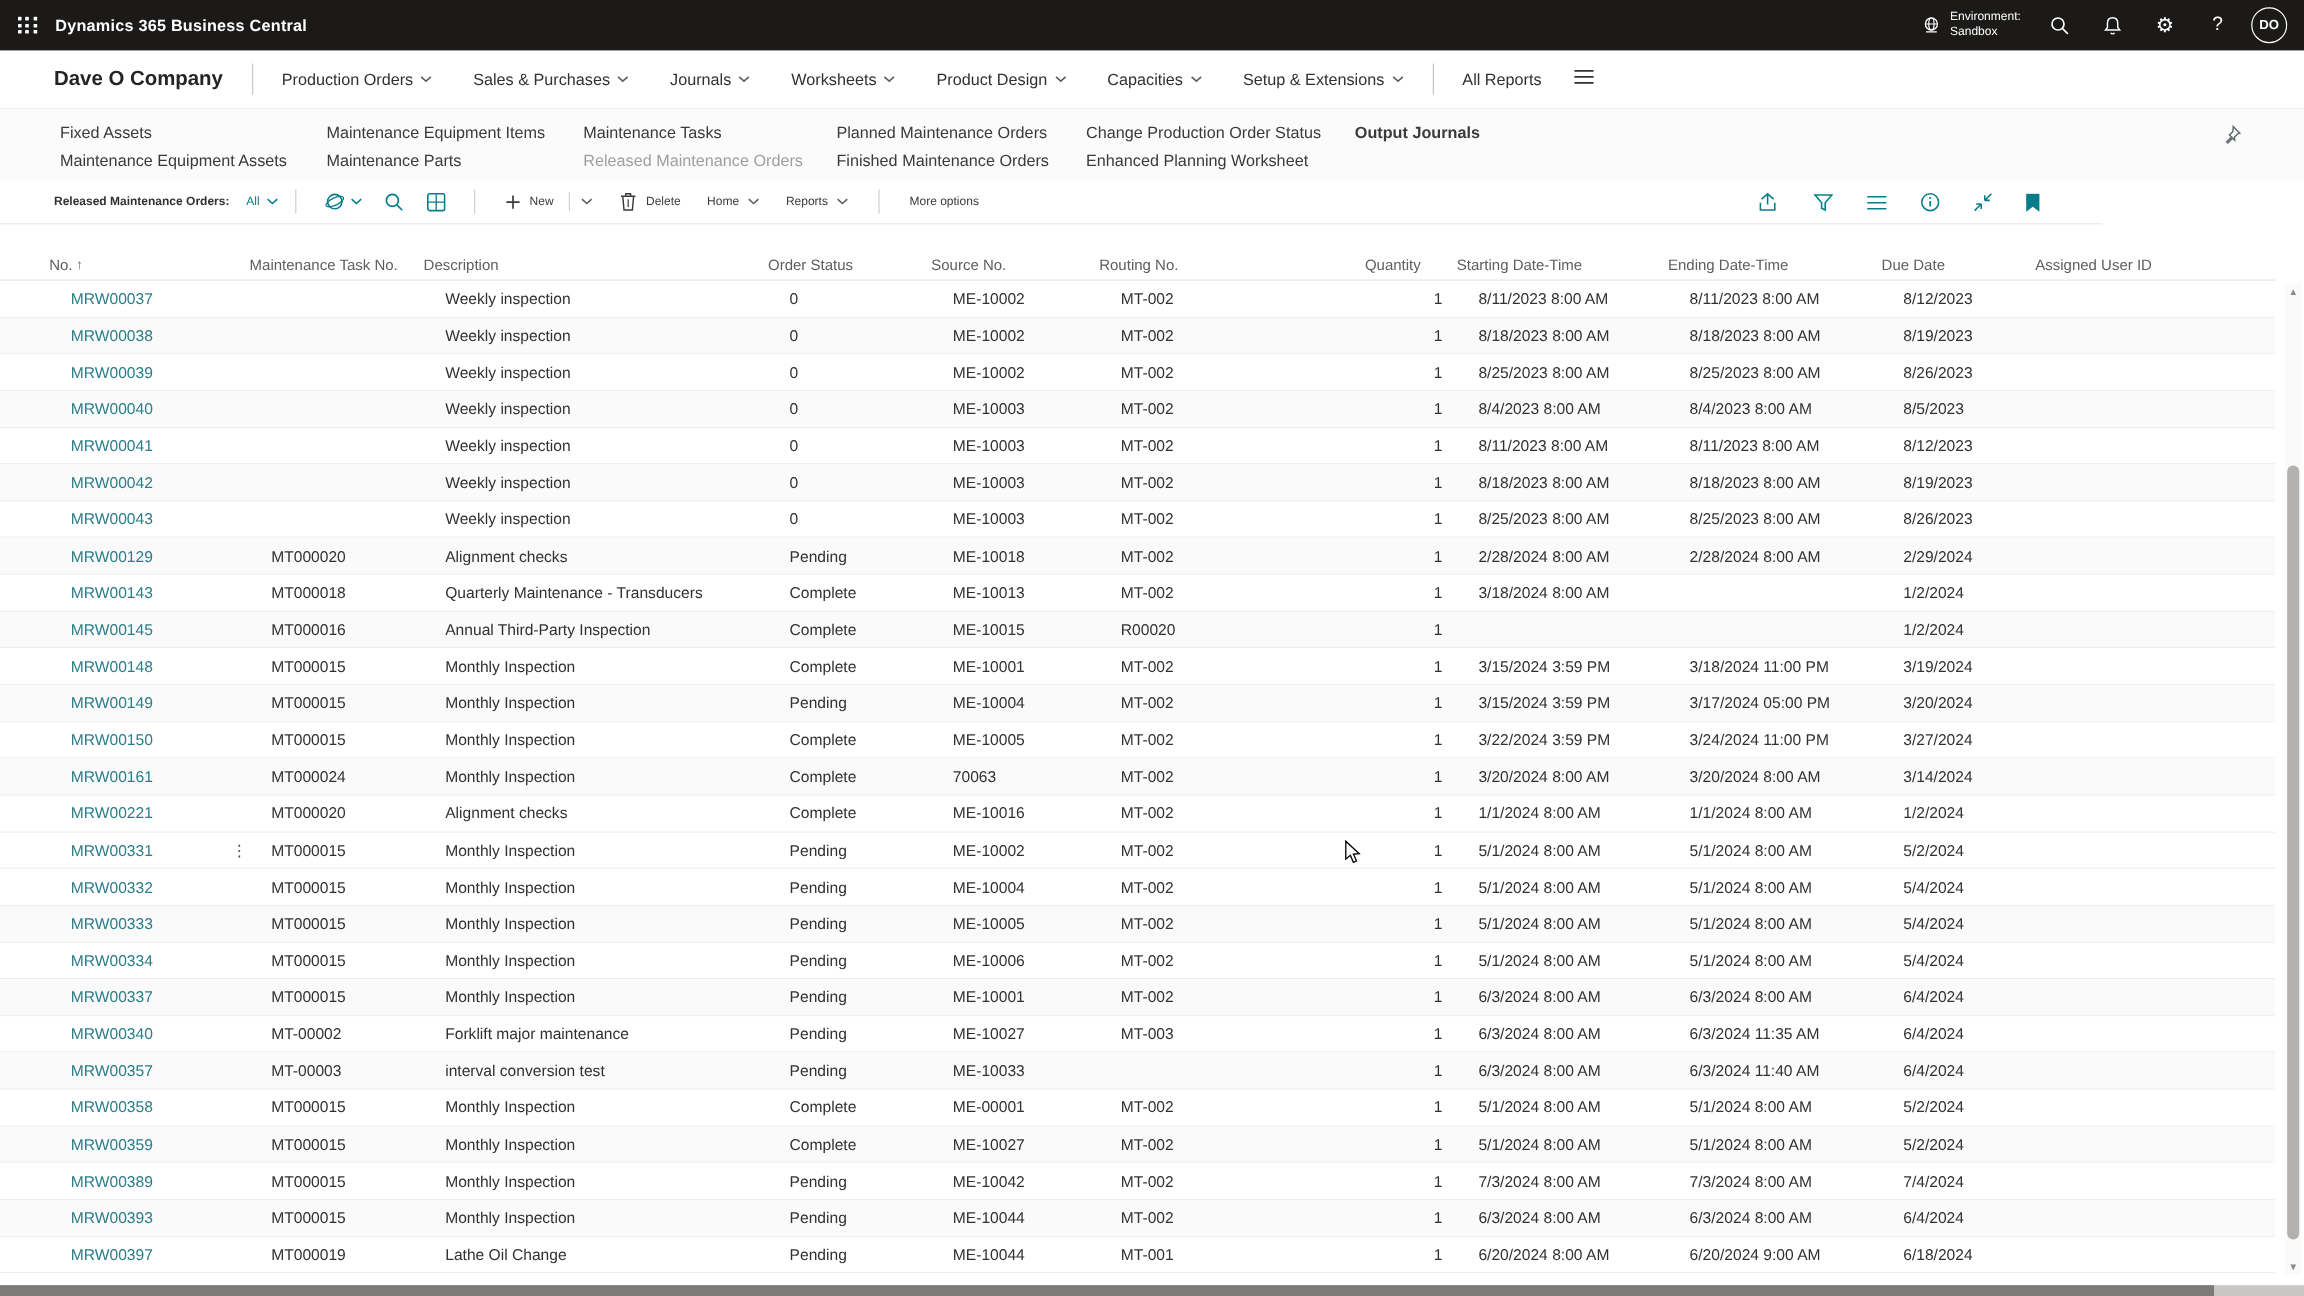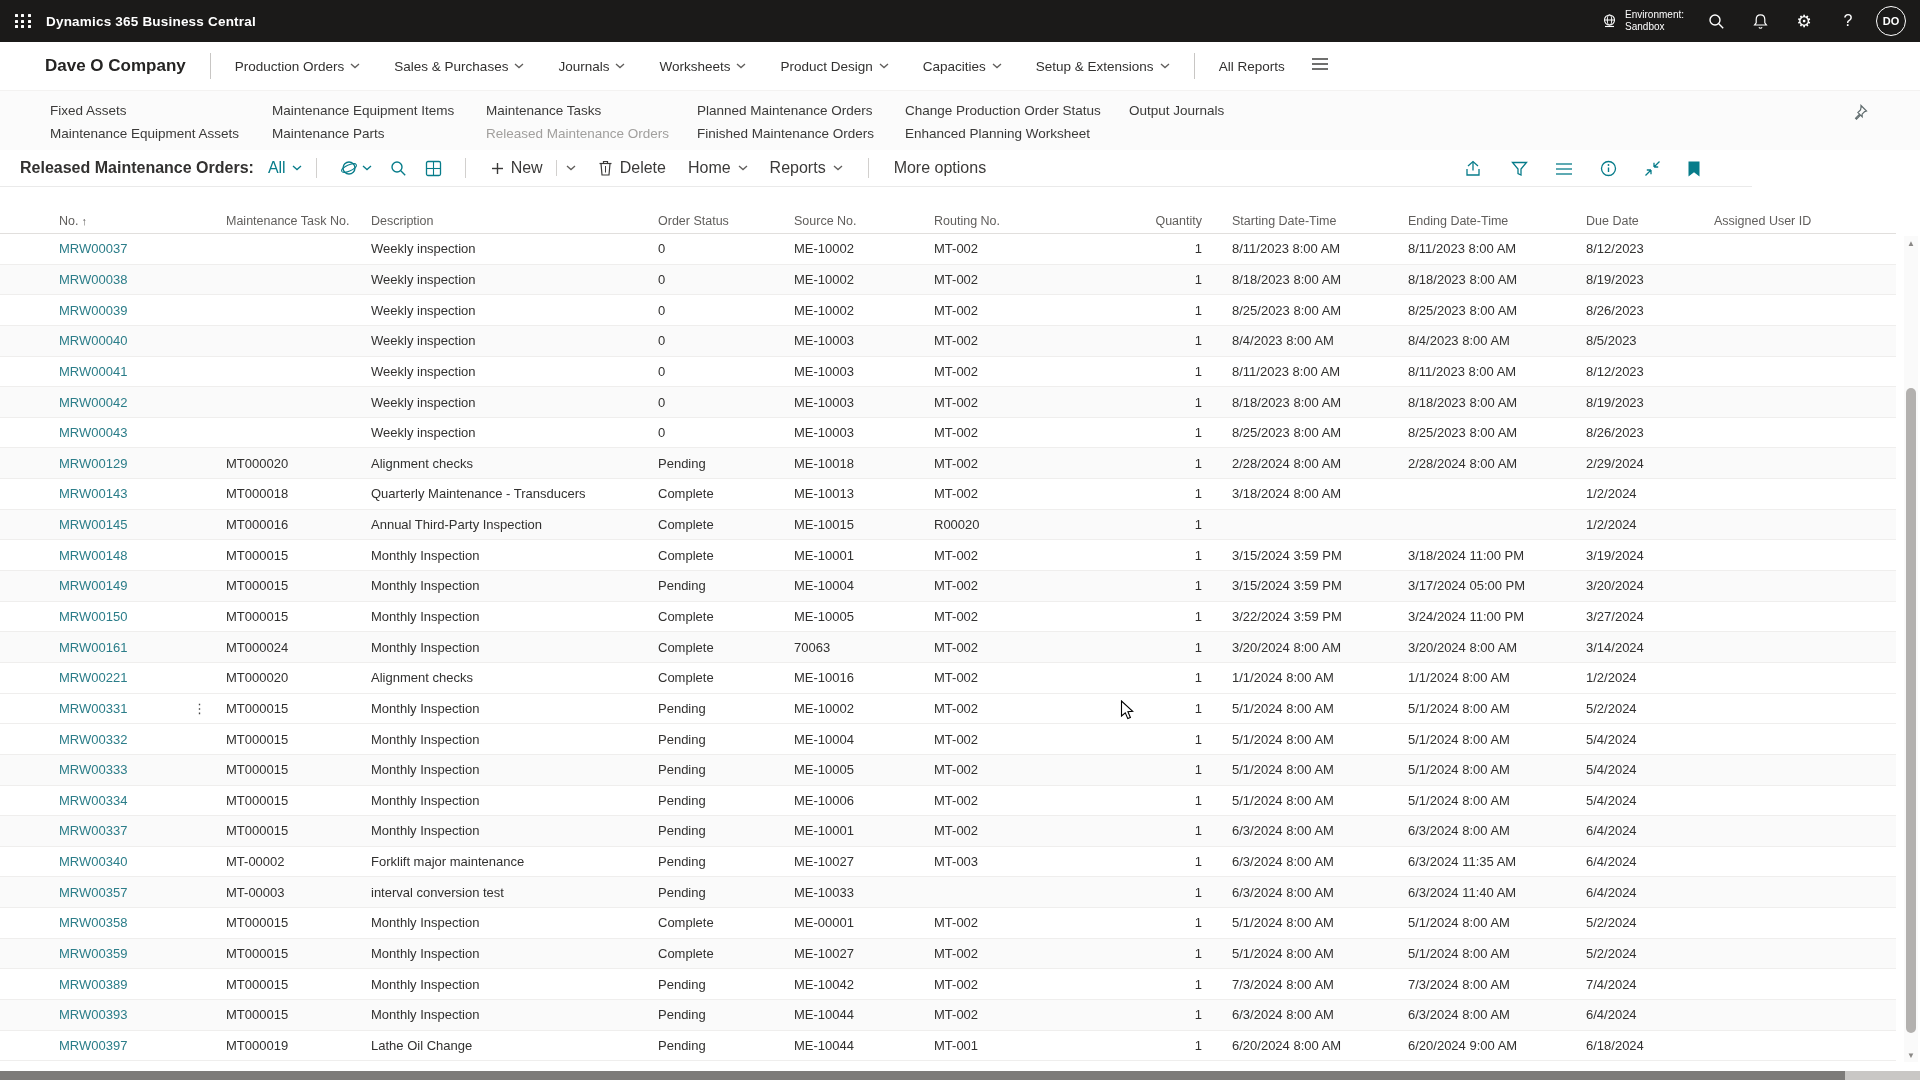--- a/index.html
+++ b/index.html
@@ -38,33 +38,33 @@
   
   .subnav { position:absolute; top:90px; left:0; width:1920px; height:60px; background:#fbfbfb;
     border-top:1px solid #f3f2f1; padding:8px 0 0 50px; display:flex; }
   .subnav-col { display:flex; flex-direction:column; }
   .subnav-link { font-size:13.5px; line-height:23px; color:#3b3a39; cursor:pointer; white-space:nowrap; }
   .subnav-link.current { color:#a19f9d; cursor:default; }
   .pin-btn { position:absolute; right:52px; top:14px; cursor:pointer; }
 
   
   .actionbar { position:absolute; top:150px; left:0; width:1752px; height:37px; background:#fff;
-    display:flex; align-items:center; padding-left:20px; border-bottom:1px solid #eaeaea; font-size:16px; }
+    display:flex; align-items:center; padding-left:45px; border-bottom:1px solid #eaeaea; font-size:10px; }
   .ab-label { font-weight:600; color:#323130; white-space:nowrap; }
   .ab-filter { display:flex; align-items:center; gap:6px; color:#077c8a; margin-left:14px; cursor:pointer; font-weight:400; }
   .ab-div { width:1px; height:20px; background:#d2d0ce; margin:0 14px; }
   .ab-icon { display:flex; align-items:center; gap:4px; padding:0 9px; cursor:pointer; height:30px; }
   .ab-cmd { display:flex; align-items:center; gap:7px; padding:0 11px; cursor:pointer; color:#3b3a39; height:30px; white-space:nowrap; }
   .split-bar { width:1px; height:16px; background:#d2d0ce; margin:0 2px 0 6px; }
   .ab-right { position:absolute; right:52px; top:0; height:37px; display:flex; align-items:center; gap:27px; }
   .ab-right .ricon { cursor:pointer; display:flex; align-items:center; }
 
   
   .grid-header { position:absolute; top:208px; left:0; width:1896px; height:26px; display:flex;
-    padding-left:59px; border-bottom:1px solid #e1dfdd; background:#fff; }
+    padding-left:41px; border-bottom:1px solid #e1dfdd; background:#fff; }
   .hcell { font-size:12.5px; color:#605e5c; display:flex; align-items:center; padding-right:10px; cursor:pointer; white-space:nowrap; }
   .sort-arrow { margin-left:3px; font-size:11px; }
   .grid-body { position:absolute; top:234px; left:0; width:1896px; }
   .trow { display:flex; height:30.65px; align-items:center; padding-left:59px; border-bottom:1px solid #efeeed; background:#fff; }
   .trow.alt { background:#fafafa; }
   .trow.sel { background:#fff; position:relative; }
   .tcell { font-size:13px; color:#323130; padding-right:10px; white-space:nowrap; overflow:hidden; cursor:default; }
   .c0{width:167px}.c1{width:145px}.c2{width:287px}.c3{width:136px}.c4{width:140px}
   .c5{width:200px}.c6{width:78px;text-align:right}.c7{width:196px;padding-left:20px}
   .c8{width:178px}.c9{width:128px}.c10{flex:1}
@@ -211,21 +211,21 @@
         <span class="subnav-link current">Released Maintenance Orders</span>
       </div>
       <div class="subnav-col" style="width: 208px;">
         <span class="subnav-link">Planned Maintenance Orders</span>
         <span class="subnav-link">Finished Maintenance Orders</span>
       </div>
       <div class="subnav-col" style="width: 224px;">
         <span class="subnav-link">Change Production Order Status</span>
         <span class="subnav-link">Enhanced Planning Worksheet</span>
       </div>
-      <div class="subnav-col" style="width: 200px;">
+      <div class="subnav-col" style="width: 200px; font-weight: bold;">
         <span class="subnav-link">Output Journals</span>
         <span class="subnav-link">&nbsp;</span>
       </div>
     </div>
   <div class="pin-btn" style="top:104px;">
     <svg width="17" height="17" viewBox="0 0 17 17">
       <path d="M10 1.5l5.5 5.5-1.8.6-2.6 2.6.1 2.6-1.7-1.7-4 4-.9-.9 4-4-1.7-1.7 2.6-2.6.5-2.4z" fill="none" stroke="#5f6b6d" stroke-width="1.2"></path>
     </svg>
   </div>
 

